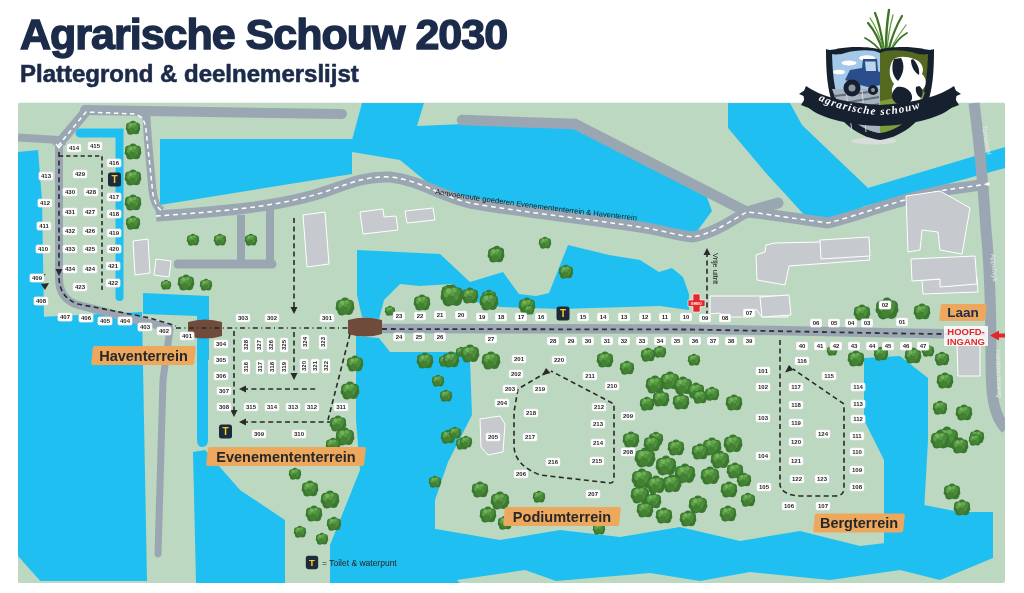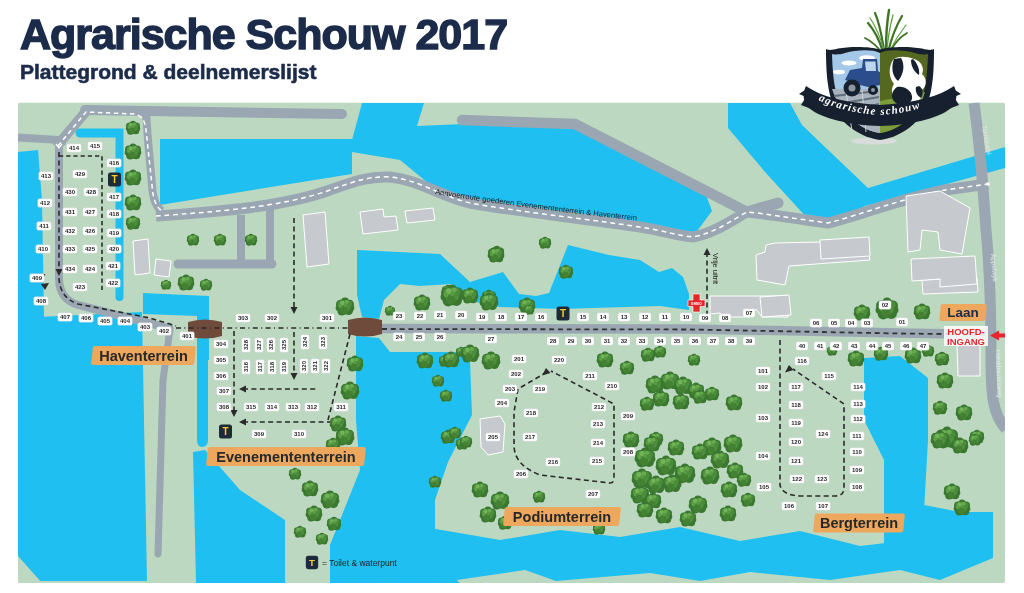--- a/index.html
+++ b/index.html
@@ -1,22 +1,22 @@
 <!DOCTYPE html>
 <html><head><meta charset="utf-8">
 <style>
 html,body{margin:0;padding:0;background:#fff;width:1024px;height:593px;overflow:hidden;}
 body{font-family:"Liberation Sans",sans-serif;}
 .title{position:absolute;left:20px;top:10px;font-size:43px;font-weight:bold;color:#1b2b49;letter-spacing:-1px;-webkit-text-stroke:1.4px #1b2b49;}
-.subtitle{position:absolute;left:20px;top:60px;font-size:21px;font-weight:bold;color:#1b2b49;-webkit-text-stroke:0.6px #1b2b49;}
+.subtitle{position:absolute;left:20px;top:60px;font-size:24px;font-weight:bold;color:#1b2b49;-webkit-text-stroke:0.6px #1b2b49;}
 svg{position:absolute;left:0;top:0;}
 </style></head>
 <body>
 
-<div class="title">Agrarische Schouw 2017</div>
+<div class="title">Agrarische Schouw 2030</div>
 
 <div class="subtitle">Plattegrond &amp; deelnemerslijst</div>
 <svg width="1024" height="593" viewBox="0 0 1024 593">
 <defs>
 <g id="tree">
  <circle cx="0" cy="0" r="8.4" fill="#3a7830"></circle>
  <circle cx="-5" cy="-3" r="5" fill="#3a7830"></circle>
  <circle cx="5" cy="-3" r="5" fill="#3a7830"></circle>
  <circle cx="-3.5" cy="4.5" r="5" fill="#3a7830"></circle>
  <circle cx="4" cy="4" r="5" fill="#3a7830"></circle>

